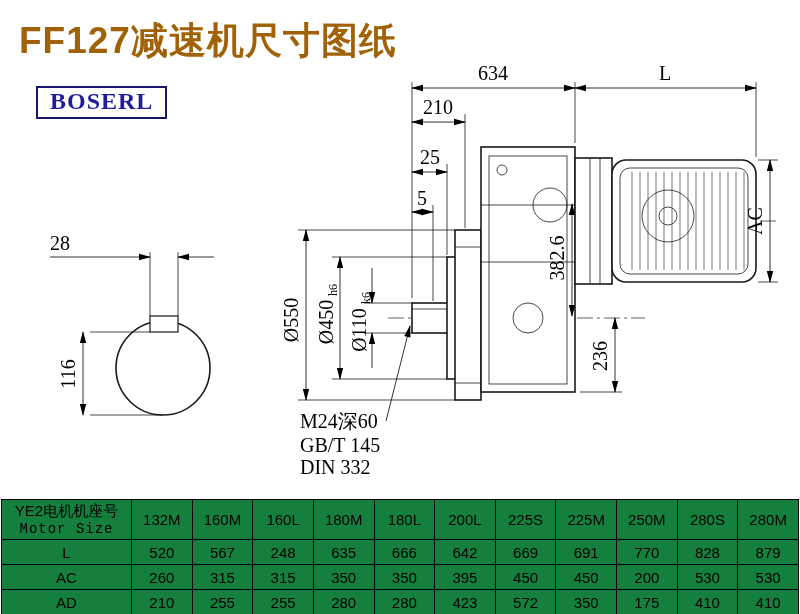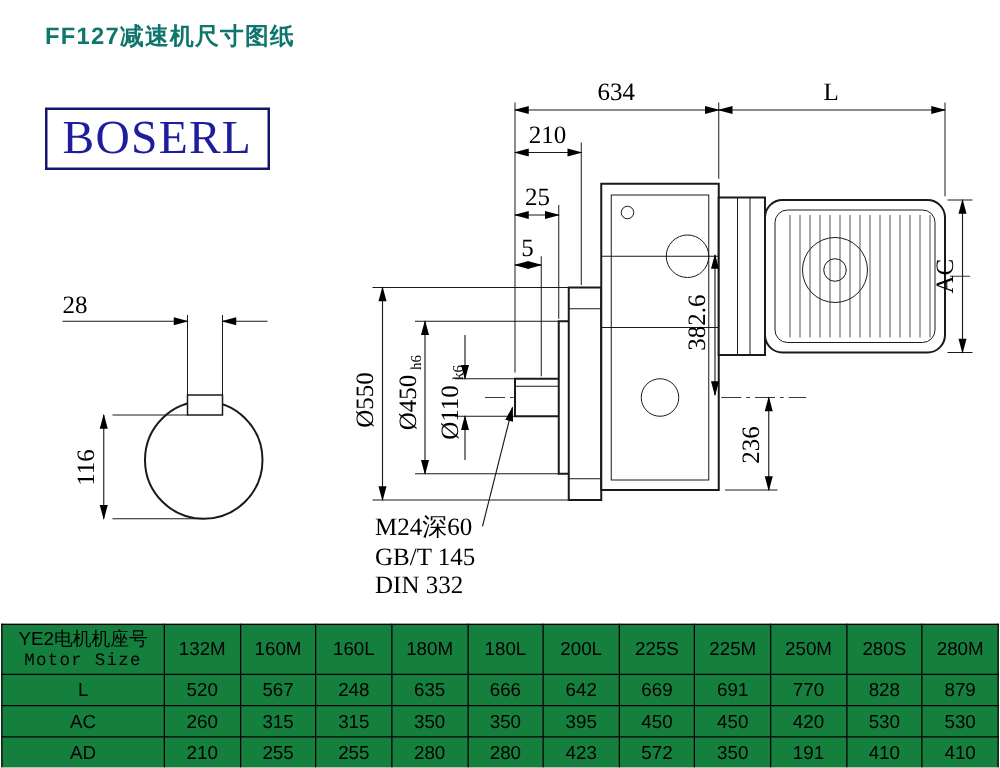--- a/index.html
+++ b/index.html
@@ -1,22 +1,22 @@
 <!DOCTYPE html>
 <html><head>
 <meta charset="utf-8">
 <style>
   * { margin:0; padding:0; box-sizing:border-box; }
   html,body { width:800px; height:614px; background:#fff; font-family:"Liberation Sans",sans-serif; }
   .page { position:relative; width:800px; height:614px; background:#fff; overflow:hidden; }
 
-  .title { position:absolute; left:36px; top:16px; font-size:19px; font-weight:bold; color:#0f766e; letter-spacing:1px; }
+  .title { position:absolute; left:19px; top:16px; font-size:37px; font-weight:bold; color:#a16207; letter-spacing:1px; }
 
   .logo { position:absolute; left:36px; top:86px; border:2px solid #16166b; background:#fff; padding:0 12px 2px 12px; }
-  .logo span { font-family:"Liberation Serif",serif; font-size:38px; font-weight:normal; color:#1d1d9e; letter-spacing:1px; }
+  .logo span { font-family:"Liberation Serif",serif; font-size:24px; font-weight:bold; color:#1d1d9e; letter-spacing:1px; }
 
   svg.drawing { position:absolute; left:0; top:0; }
 
   .part { fill:#fff; stroke:#1a1a1a; stroke-width:1.6; }
   .tl   { stroke:#1a1a1a; stroke-width:0.8; fill:none; }
   .fin  { stroke:#1a1a1a; stroke-width:0.6; fill:none; }
   .dim  { stroke:#1a1a1a; stroke-width:0.9; fill:none; }
   .cl   { stroke:#1a1a1a; stroke-width:0.7; fill:none; stroke-dasharray:16 4 3 4; }
   .dimtxt { font-family:"Liberation Serif",serif; font-size:20px; fill:#000; }
   .tol    { font-family:"Liberation Serif",serif; font-size:12px; fill:#000; }
@@ -226,34 +226,34 @@
       <tr>
         <td>AC</td>
         <td>260</td>
         <td>315</td>
         <td>315</td>
         <td>350</td>
         <td>350</td>
         <td>395</td>
         <td>450</td>
         <td>450</td>
-        <td>420</td>
+        <td>200</td>
         <td>530</td>
         <td>530</td>
       </tr>
       <tr>
         <td>AD</td>
         <td>210</td>
         <td>255</td>
         <td>255</td>
         <td>280</td>
         <td>280</td>
         <td>423</td>
         <td>572</td>
         <td>350</td>
-        <td>191</td>
+        <td>175</td>
         <td>410</td>
         <td>410</td>
       </tr>
     </tbody>
   </table>
 
 </div>
 
 </body></html>

